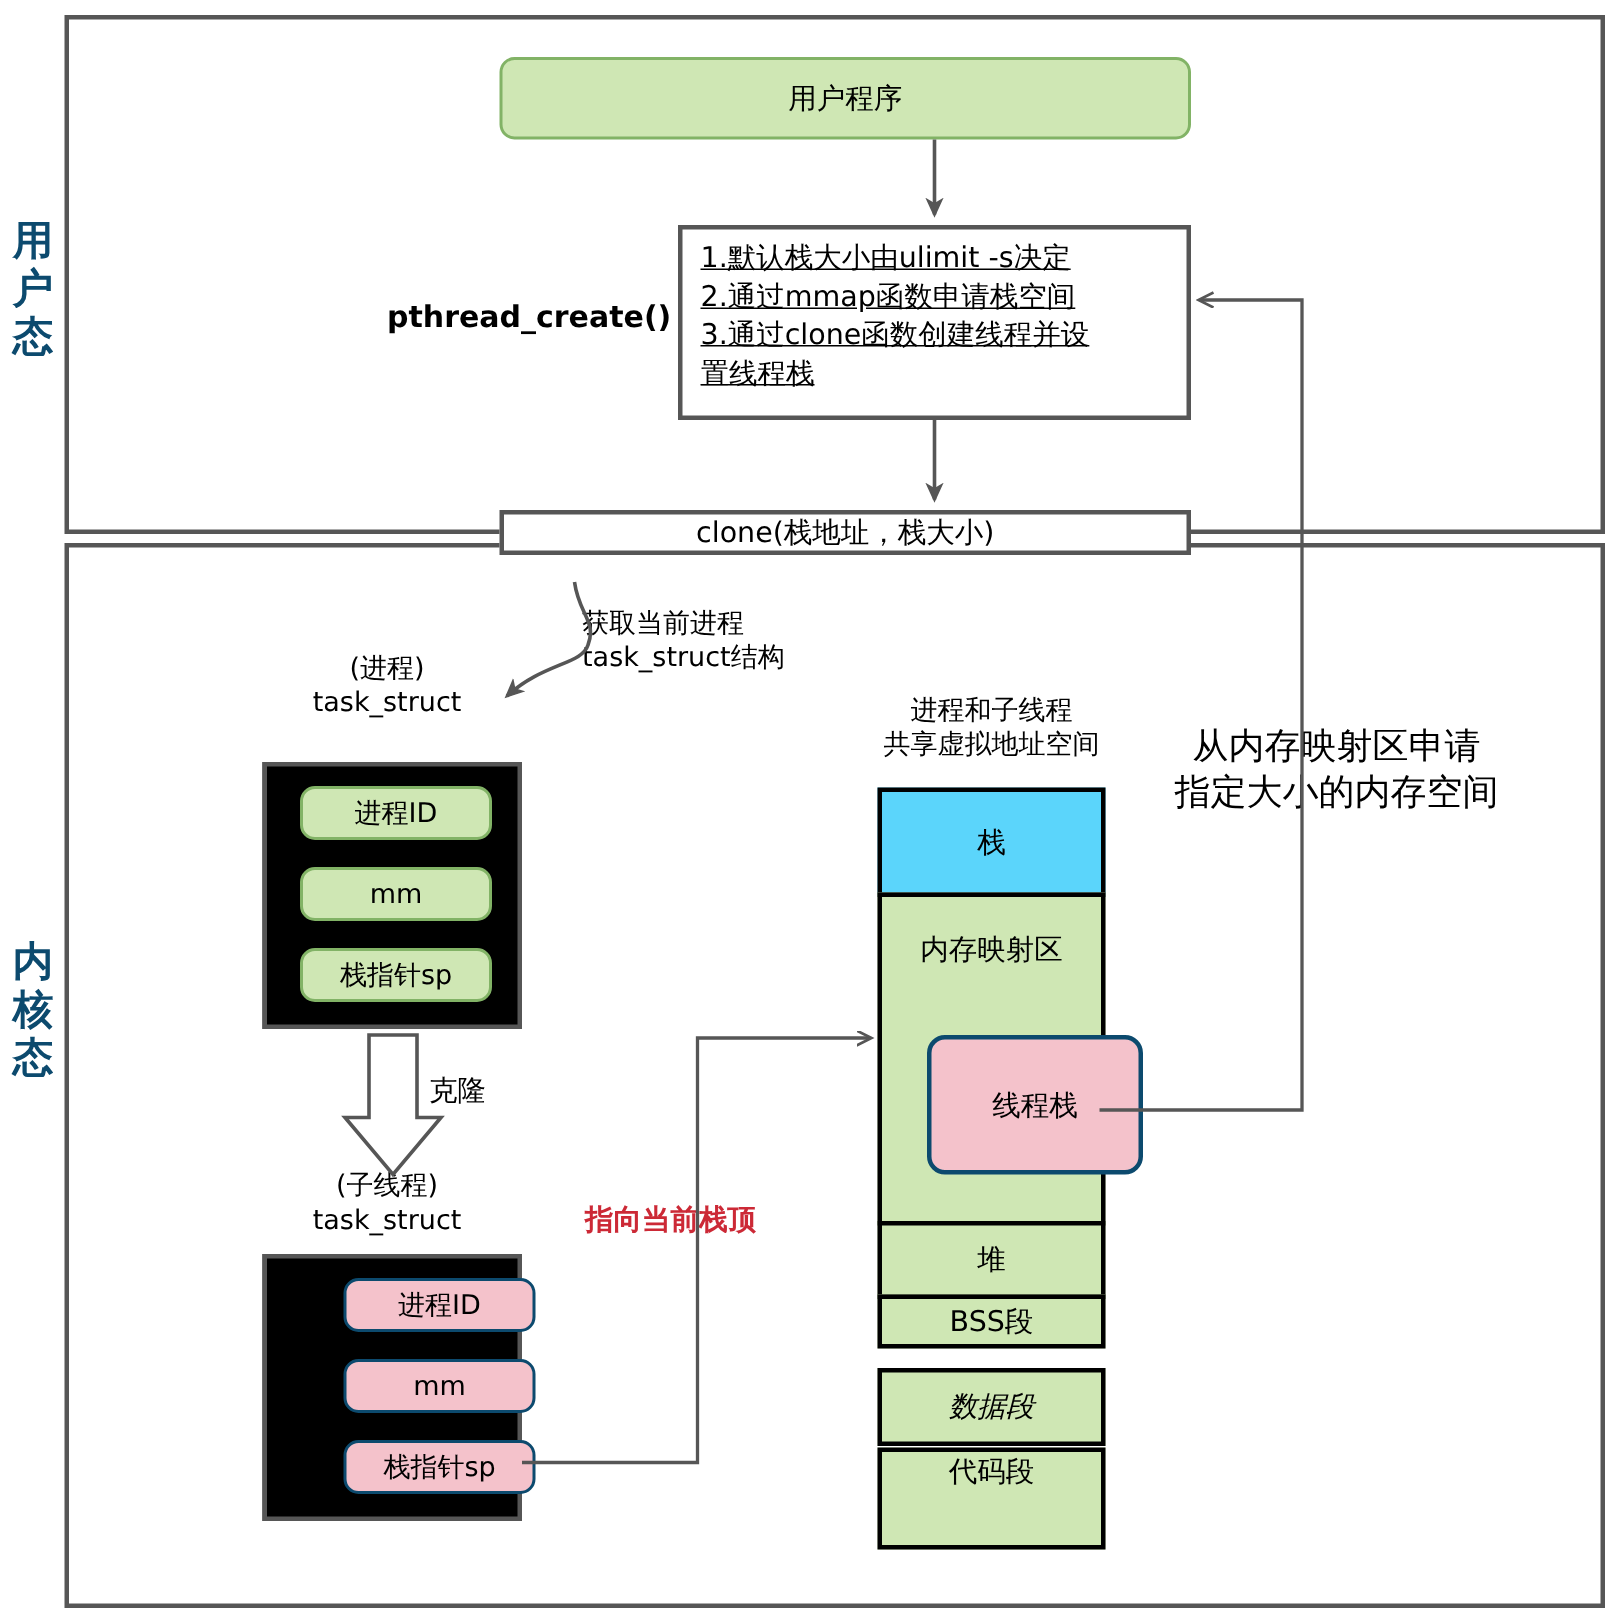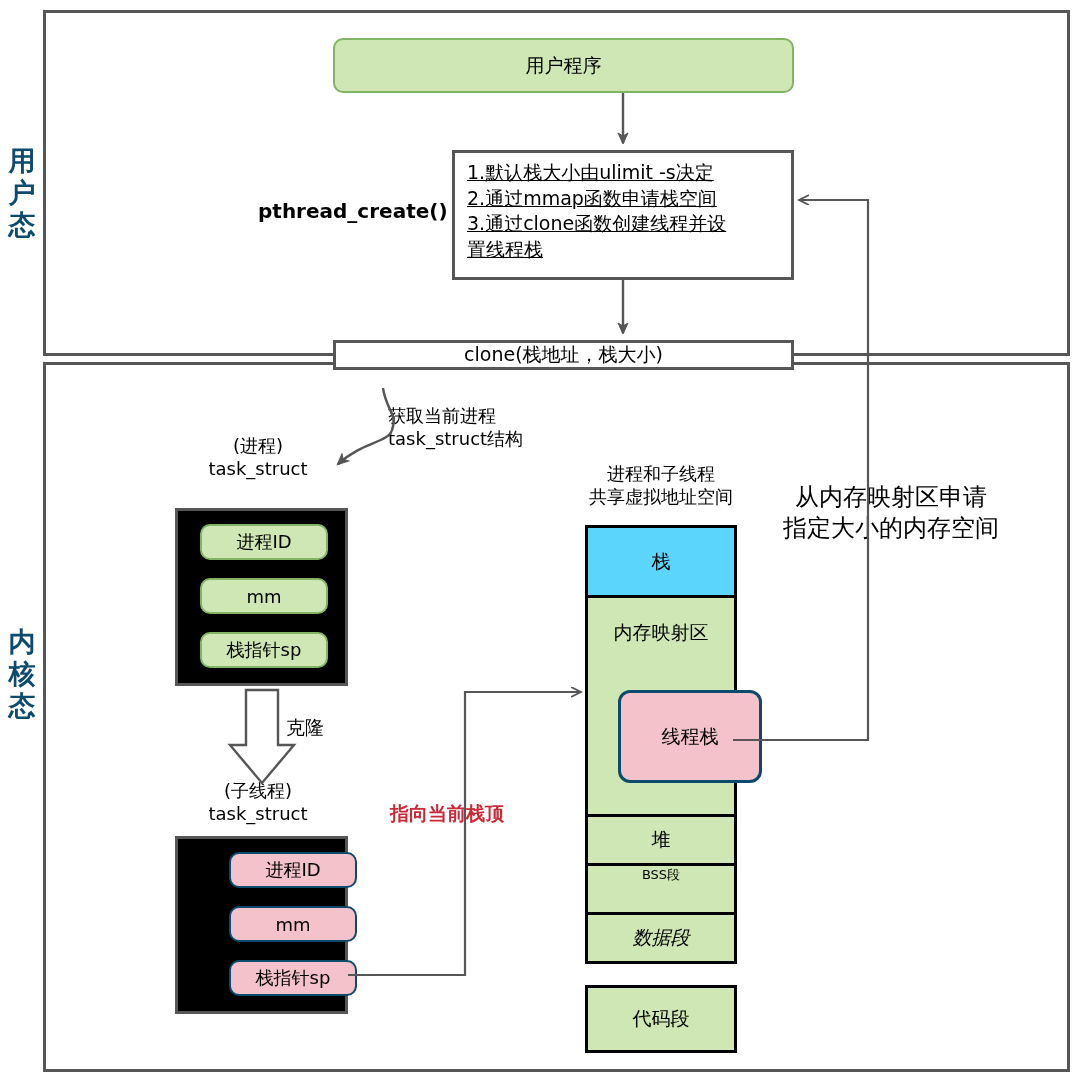--- a/index.html
+++ b/index.html
@@ -168,27 +168,27 @@
   <div class="abs" style="left:585px; top:525px; width:152px; height:486px;">
     <div class="mem-seg blue abs" style="left:0; top:0; width:152px; height:73px; font-size:19px; justify-content:center;">
       <span>栈</span>
     </div>
     <div class="mem-seg tall abs" style="left:0; top:70px; width:152px; height:222px; font-size:19px; padding-top:22px;">
       <span>内存映射区</span>
     </div>
     <div class="mem-seg abs" style="left:0; top:289px; width:152px; height:52px; font-size:19px; align-items:center;">
       <span>堆</span>
     </div>
-    <div class="mem-seg abs" style="left:0; top:338px; width:152px; height:52px; font-size:13px; align-items:flex-start;">
+    <div class="mem-seg abs" style="left:0; top:338px; width:152px; height:36px; font-size:19px; align-items:center;">
       <span>BSS段</span>
     </div>
     <div class="mem-seg abs" style="left:0; top:387px; width:152px; height:52px; font-size:19px; align-items:center;font-style:italic;">
       <span>数据段</span>
     </div>
-    <div class="mem-seg abs" style="left:0; top:460px; width:152px; height:68px; font-size:19px; align-items:center;">
+    <div class="mem-seg abs" style="left:0; top:440px; width:152px; height:68px; font-size:19px; align-items:flex-start;">
       <span>代码段</span>
     </div>
 
     <div class="node node-pink abs" style="left:4px; top:165px; width:144px; height:93px; font-size:19px; border-width:3px; border-radius:12px;">
       <span>线程栈</span>
     </div>
   </div>
 
   <div class="abs txt" style="left:783px; top:482px; font-size:24px;text-align:center;">从内存映射区申请
 指定大小的内存空间</div>

